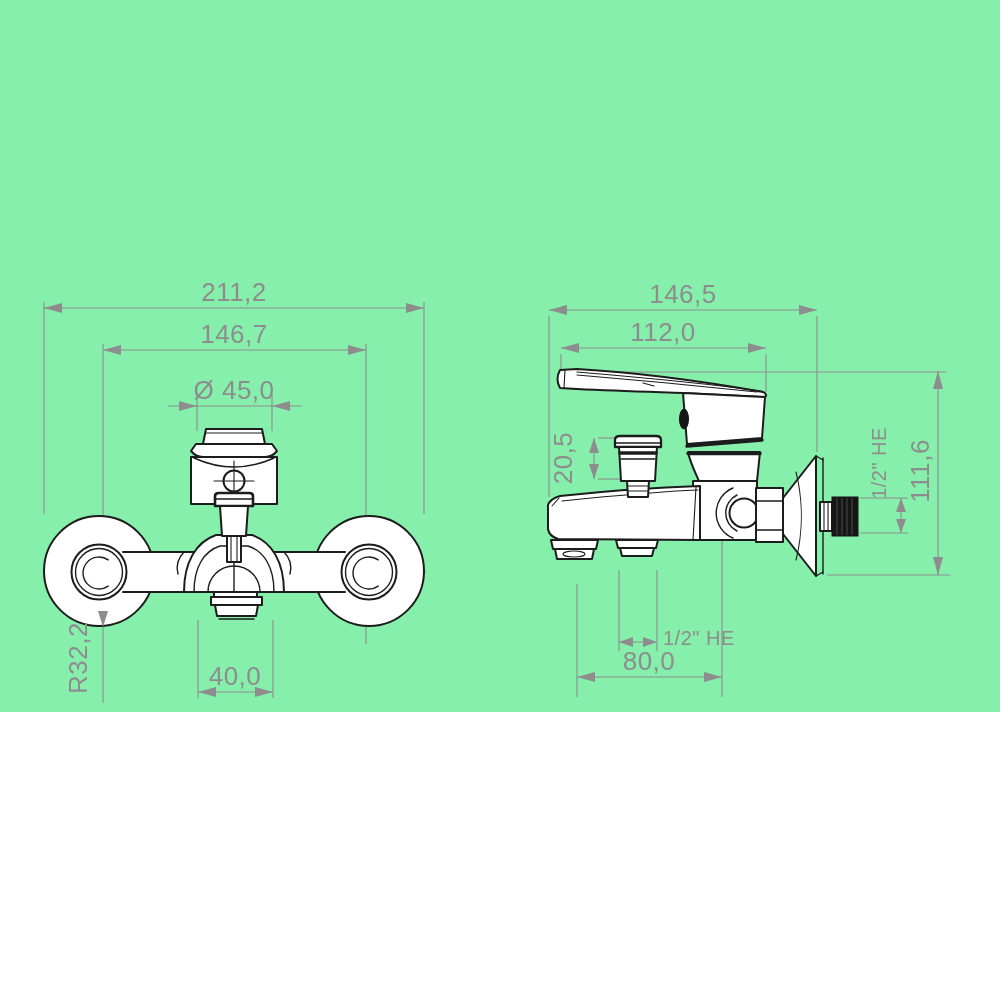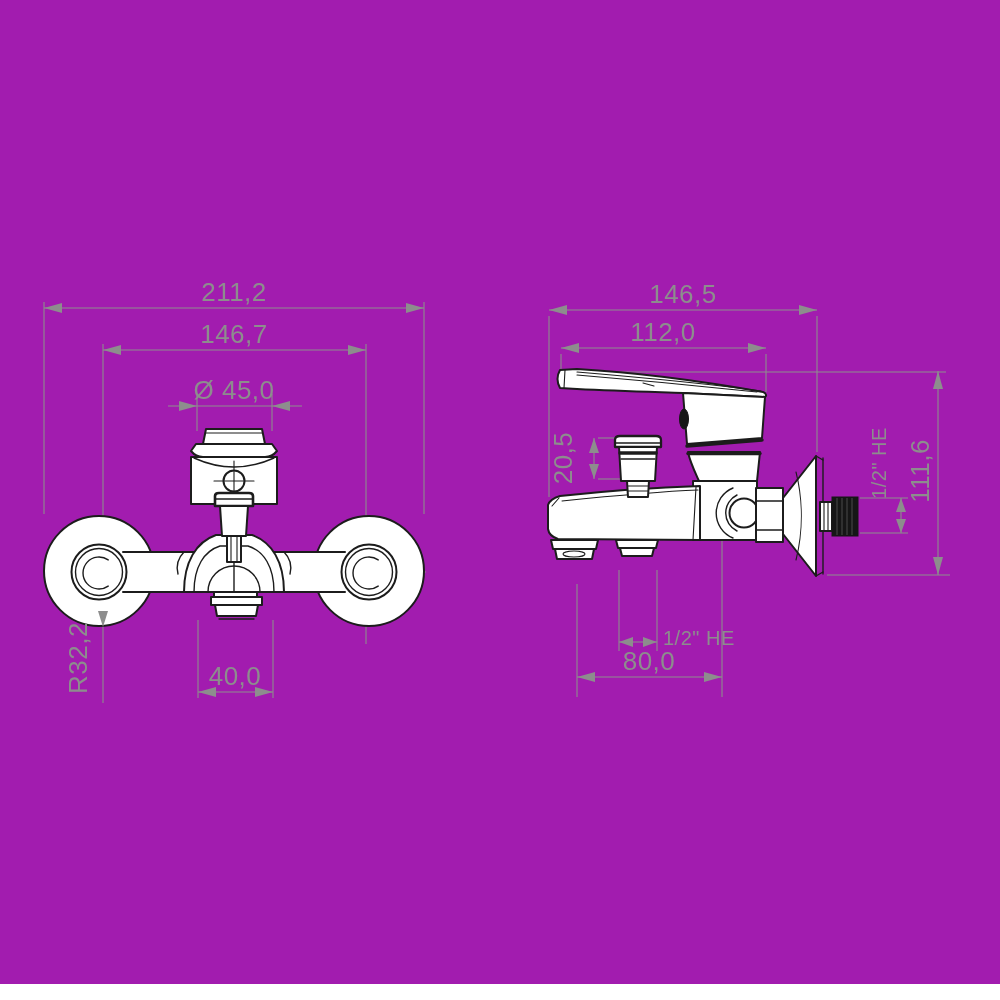--- a/index.html
+++ b/index.html
@@ -1,16 +1,16 @@
 <!DOCTYPE html>
 <html><head>
 <meta charset="utf-8">
 <style>
   html,body{margin:0;padding:0;background:#ffffff;}
-  .stage{width:1000px;height:984px;position:relative;background:#a21caf;overflow:hidden;}
+  .stage{width:1000px;height:712px;position:relative;background:#86efac;overflow:hidden;}
   svg{display:block;}
   
   .outline{fill:#ffffff;stroke:#1c1c1c;stroke-width:2;stroke-linejoin:round;stroke-linecap:round;}
   .detail{fill:none;stroke:#1c1c1c;stroke-width:1.4;stroke-linecap:round;}
   .thin{stroke-width:1.1;}
   .thick{stroke-width:3.4;}
   .dark{fill:#161616;stroke:#161616;}
   
   .dim{stroke:#8d8d8d;stroke-width:1.1;fill:none;}
   .dimfill{fill:#8d8d8d;stroke:none;}

